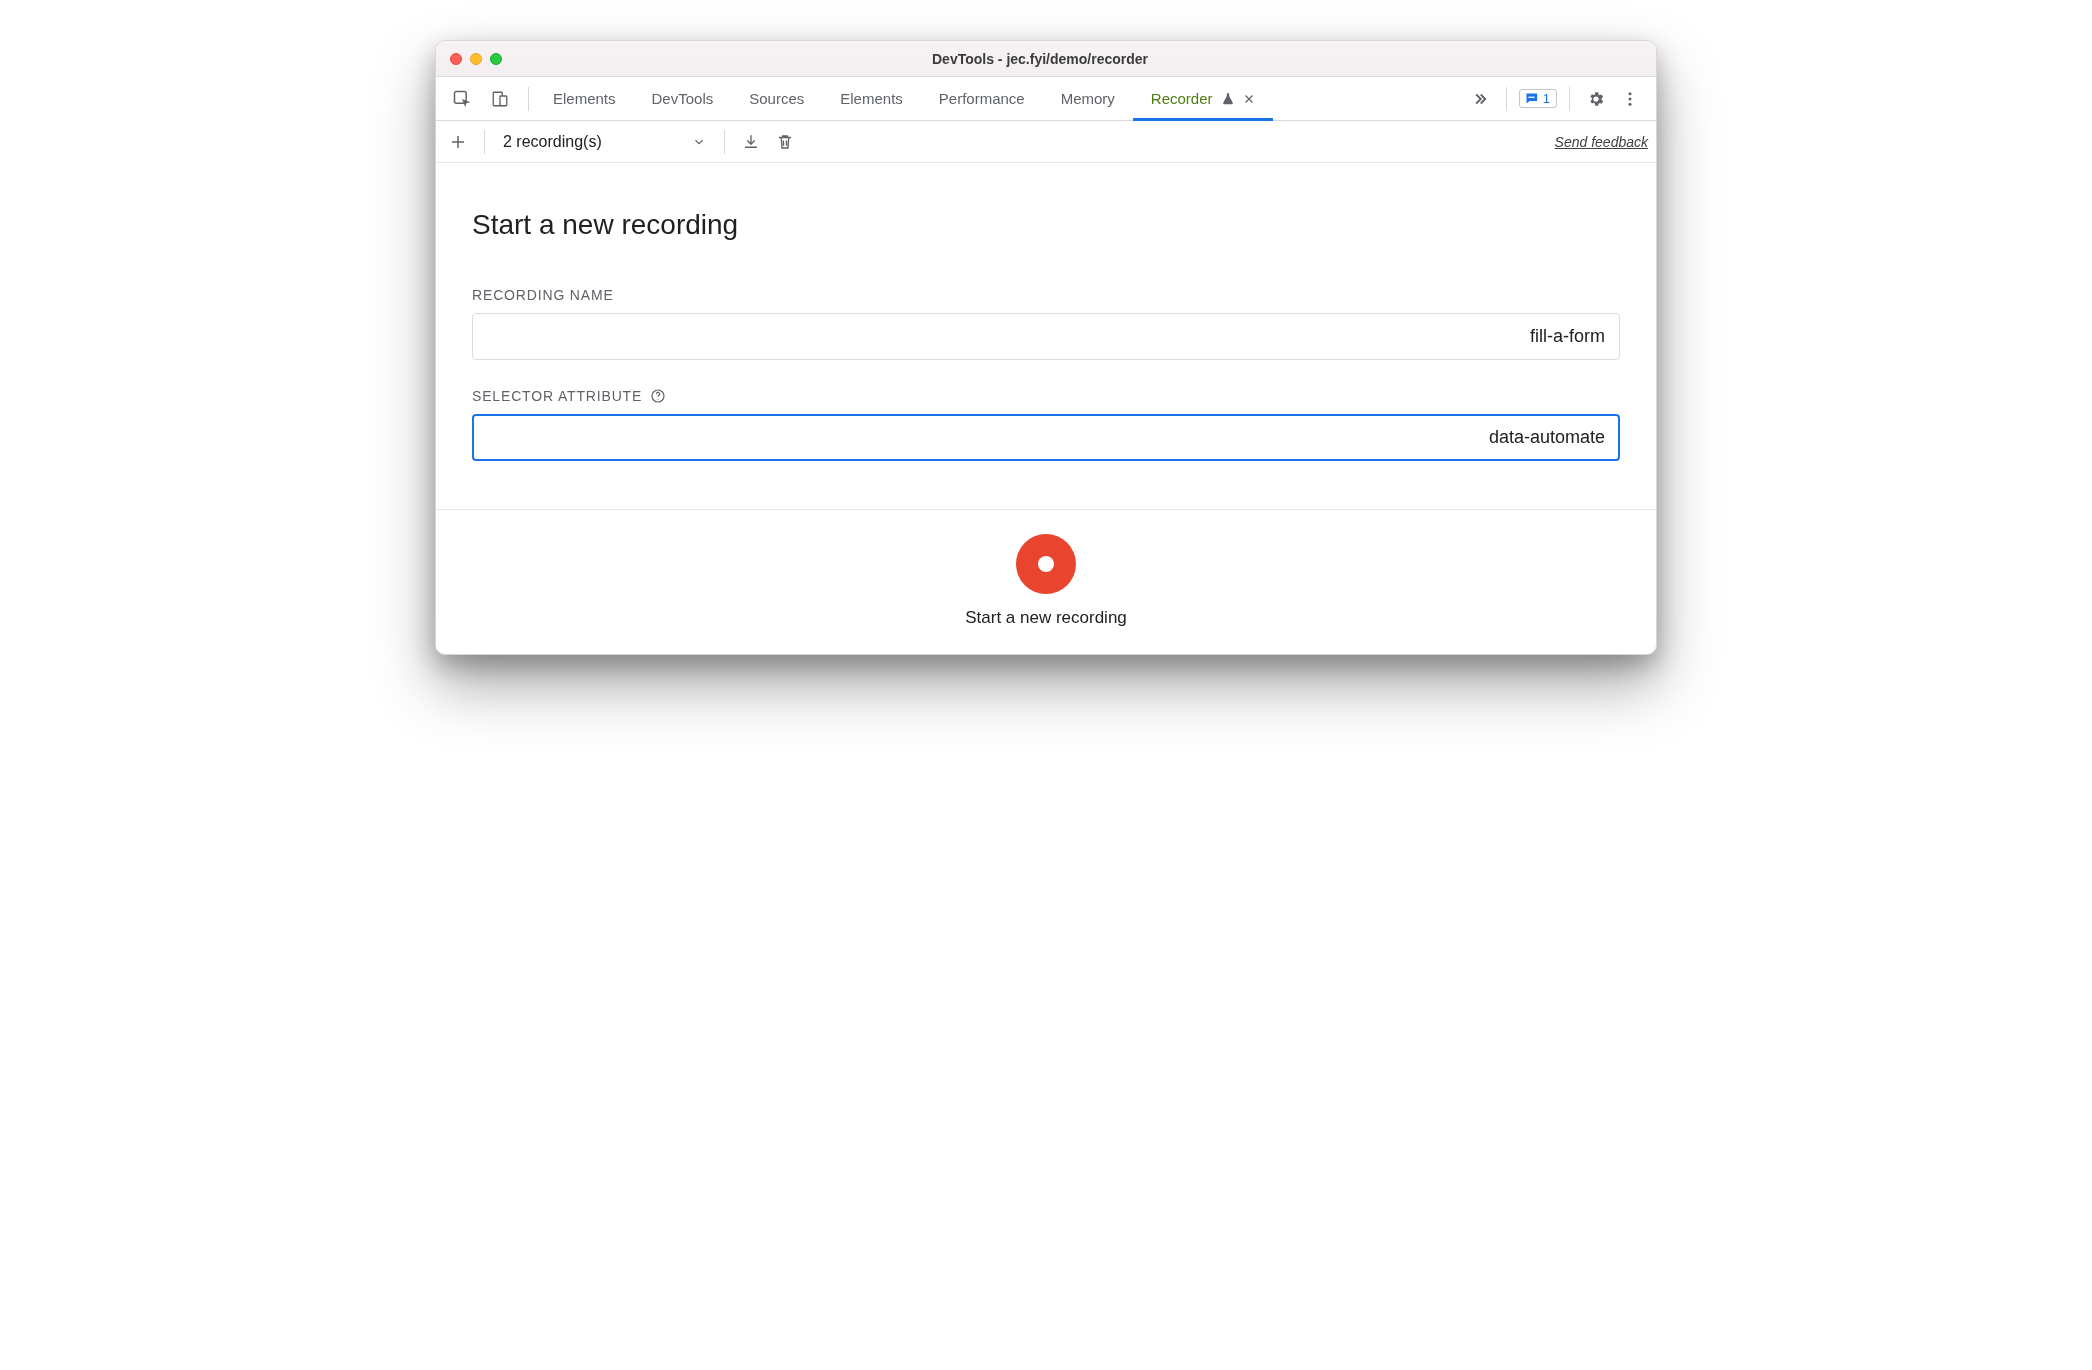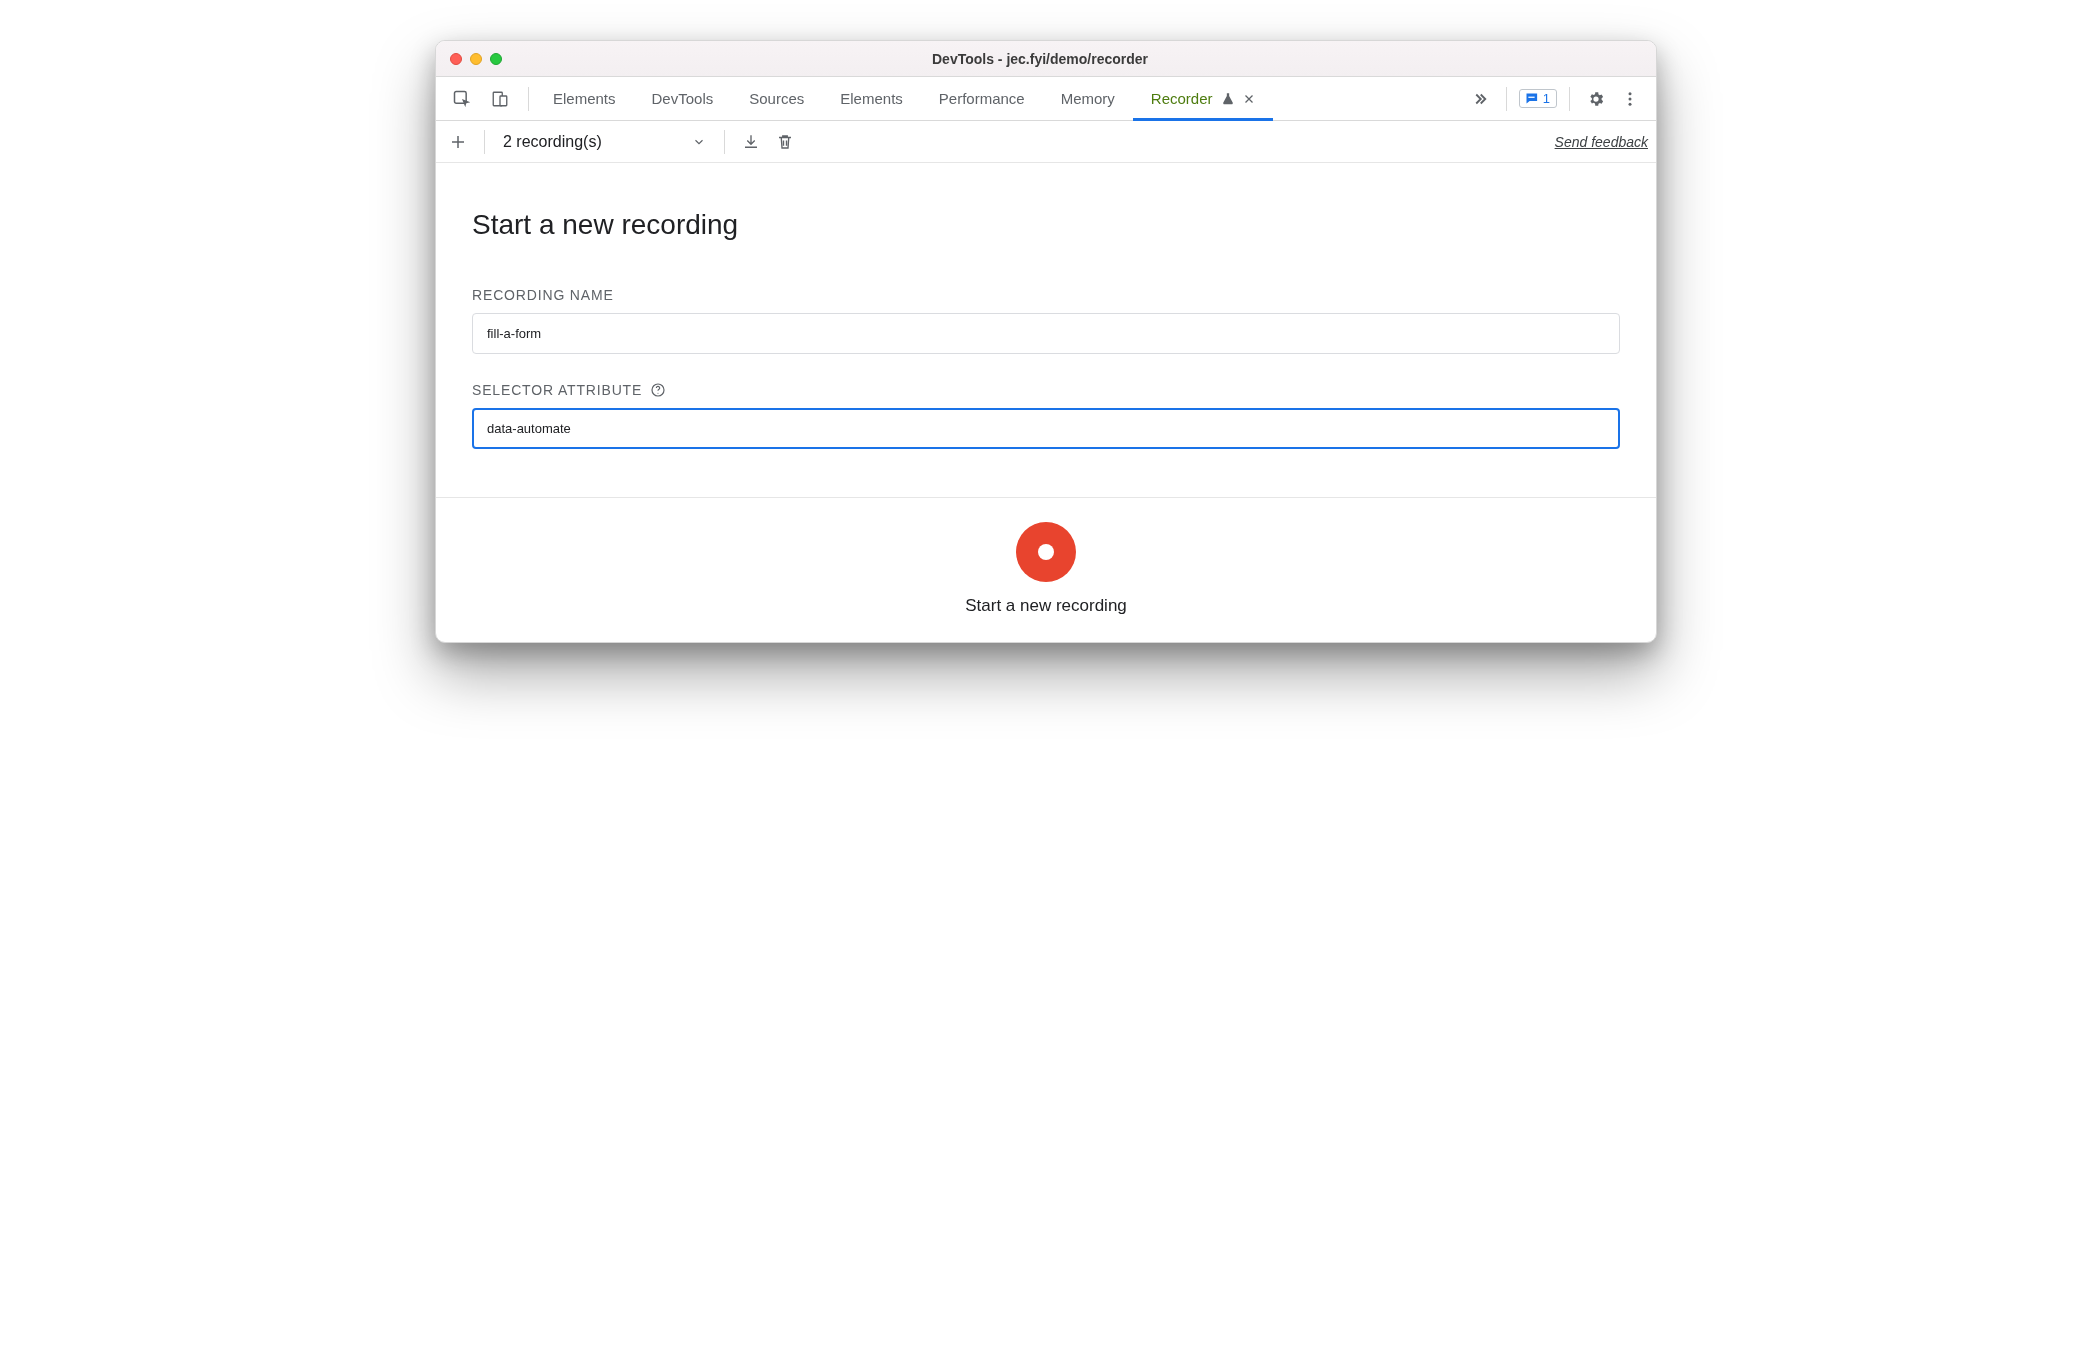--- a/index.html
+++ b/index.html
@@ -157,24 +157,25 @@
       font-weight: 500;
       display:flex;
       align-items:center;
       gap:8px;
       margin-bottom: 10px;
     }
     .input {
       width:100%;
       border: 1px solid #dadce0;
       border-radius: 4px;
-      font-size: 13px;
+      font-size: 18px;
       padding: 12px 14px;
       color:#202124;
       background:#fff;
+      text-align:right;
     }
     .input.focused {
       border: 2px solid #1a73e8;
       padding: 11px 13px;
     }
     .field-block { margin-bottom: 28px; }
 
     
     .footer {
       border-top: 1px solid #e6e6e6;

